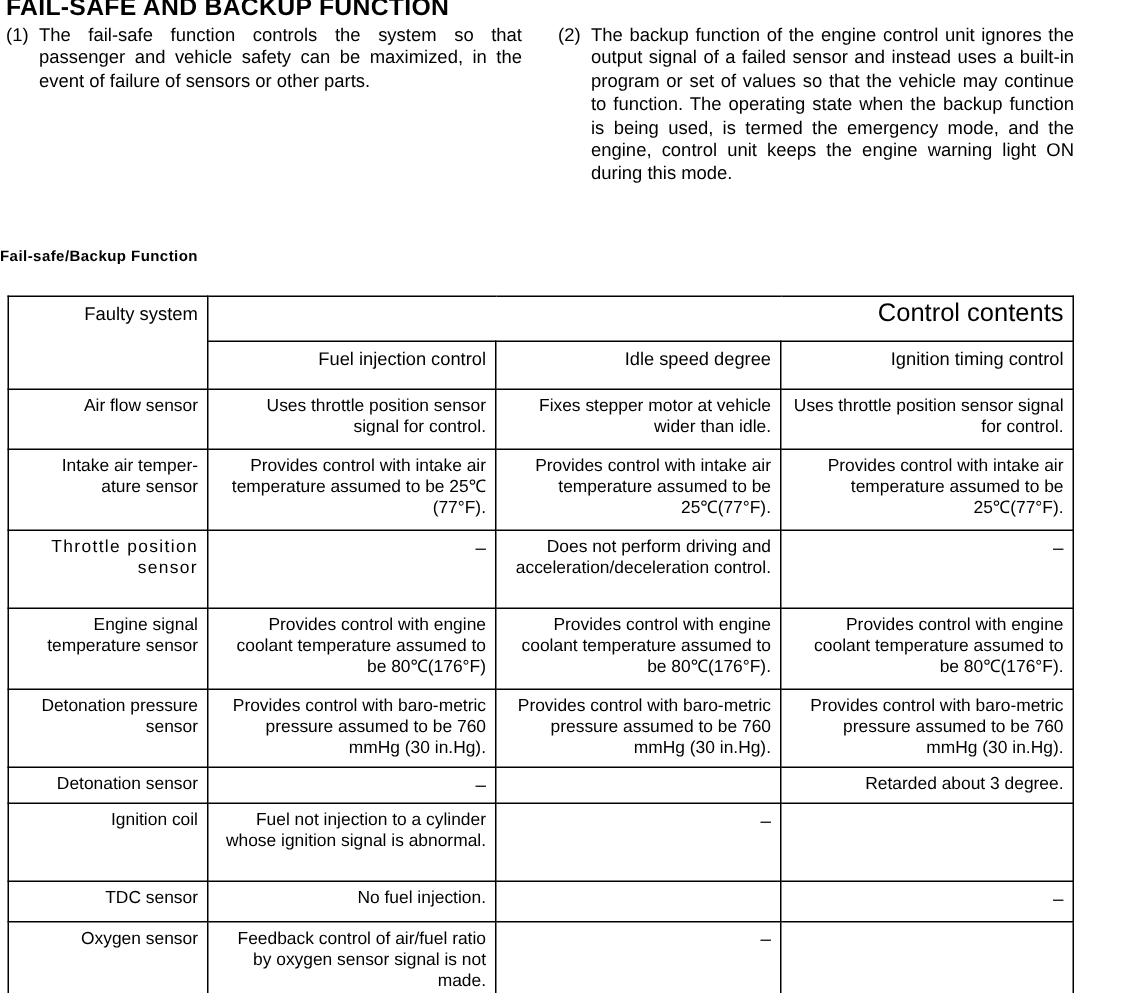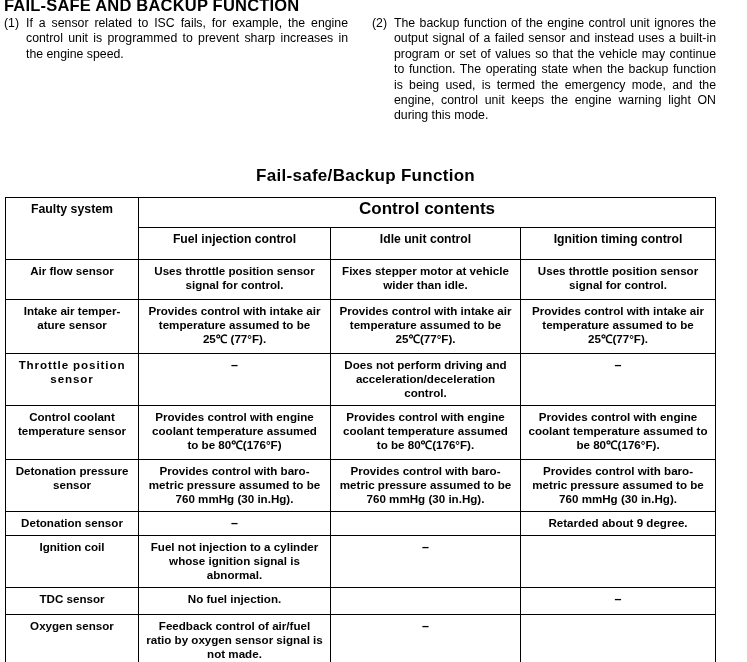--- a/index.html
+++ b/index.html
@@ -57,41 +57,41 @@
   }
   .ptext .indent2 {
     display: block;
     text-align: justify;
   }
   .table-title {
     position: absolute;
     top: 166px;
     left: 0;
     width: 731px;
-    text-align: center;
-    font-size: 17px;
+    text-align: left;
+    font-size: 10px;
     font-weight: bold;
     letter-spacing: 0.3px;
   }
   table.fsb {
     position: absolute;
     top: 197px;
     left: 5px;
     width: 710px;
     border-collapse: collapse;
     table-layout: fixed;
     font-size: 11.6px;
     line-height: 14px;
   }
   table.fsb th, table.fsb td {
     border: 1px solid #000000;
     vertical-align: top;
     padding: 4px 6px 5px 6px;
-    text-align: center;
-    font-weight: bold;
+    text-align: right;
+    font-weight: normal;
   }
   .col-faulty { width: 133px; }
   .col-fuel   { width: 192px; }
   .col-idle   { width: 190px; }
   .col-ign    { width: 195px; }
   .cell-faulty {
     padding-top: 5px;
   }
   .hdr-faulty {
     text-align: center;
@@ -122,21 +122,21 @@
 
 <div class="page">
 
   <div class="doc-title">FAIL-SAFE AND BACKUP FUNCTION</div>
 
   <div class="columns">
     <div class="col">
       <div class="para">
         <div class="num">(1)</div>
         <div class="ptext">
-          <span class="indent2">If a sensor related to ISC fails, for example, the engine control unit is programmed to prevent sharp increases in the engine speed.</span>
+          <span>The fail-safe function controls the system so that passenger and vehicle safety can be maximized, in the event of failure of sensors or other parts.</span>
         </div>
       </div>
     </div>
     <div class="col">
       <div class="para">
         <div class="num">(2)</div>
         <div class="ptext">
           <span>The backup function of the engine control unit ignores the output signal of a failed sensor and instead uses a built-in program or set of values so that the vehicle may continue to function. The operating state when the backup function is being used, is termed the emergency mode, and the engine, control unit keeps the engine warning light ON during this mode.</span>
         </div>
       </div>
@@ -152,21 +152,21 @@
       <col class="col-idle">
       <col class="col-ign">
     </colgroup>
     <thead>
       <tr>
         <th class="hdr-faulty" rowspan="2">Faulty system</th>
         <th class="hdr-control" colspan="3">Control contents</th>
       </tr>
       <tr>
         <th class="hdr-sub">Fuel injection control</th>
-        <th class="hdr-sub">Idle unit control</th>
+        <th class="hdr-sub">Idle speed degree</th>
         <th class="hdr-sub">Ignition timing control</th>
       </tr>
     </thead>
     <tbody>
       <tr style="height:40px;">
         <td class="cell-faulty">Air flow sensor</td>
         <td>Uses throttle position sensor signal for control.</td>
         <td>Fixes stepper motor at vehicle wider than idle.</td>
         <td>Uses throttle position sensor signal for control.</td>
       </tr>
@@ -177,36 +177,36 @@
         <td>Provides control with intake air temperature assumed to be 25℃(77°F).</td>
         <td>Provides control with intake air temperature assumed to be 25℃(77°F).</td>
       </tr>
       <tr style="height:52px;margin-left:48px;">
         <td class="cell-faulty wide-space">Throttle position sensor</td>
         <td class="dash">–</td>
         <td>Does not perform driving and acceleration/deceleration control.</td>
         <td class="dash">–</td>
       </tr>
       <tr style="height:54px;">
-        <td class="cell-faulty">Control coolant temperature sensor</td>
+        <td class="cell-faulty">Engine signal temperature sensor</td>
         <td>Provides control with engine coolant  temperature assumed to be 80℃(176°F)</td>
         <td>Provides control with engine coolant temperature assumed to be 80℃(176°F).</td>
         <td>Provides control with engine coolant temperature assumed to be 80℃(176°F).</td>
       </tr>
       <tr style="height:52px;">
         <td class="cell-faulty">Detonation pressure sensor</td>
         <td>Provides control with baro-metric pressure assumed to be 760 mmHg (30 in.Hg).</td>
         <td>Provides control with baro-metric pressure assumed to be 760 mmHg (30 in.Hg).</td>
         <td>Provides control with baro-metric pressure assumed to be 760 mmHg (30 in.Hg).</td>
       </tr>
       <tr style="height:24px;">
         <td class="cell-faulty">Detonation sensor</td>
         <td class="dash">–</td>
         <td></td>
-        <td>Retarded about 9 degree.</td>
+        <td>Retarded about 3 degree.</td>
       </tr>
       <tr style="height:52px;">
         <td class="cell-faulty">Ignition coil</td>
         <td>Fuel not injection to a cylinder whose ignition signal is abnormal.</td>
         <td class="dash">–</td>
         <td></td>
       </tr>
       <tr style="height:27px;">
         <td class="cell-faulty">TDC sensor</td>
         <td>No fuel injection.</td>

